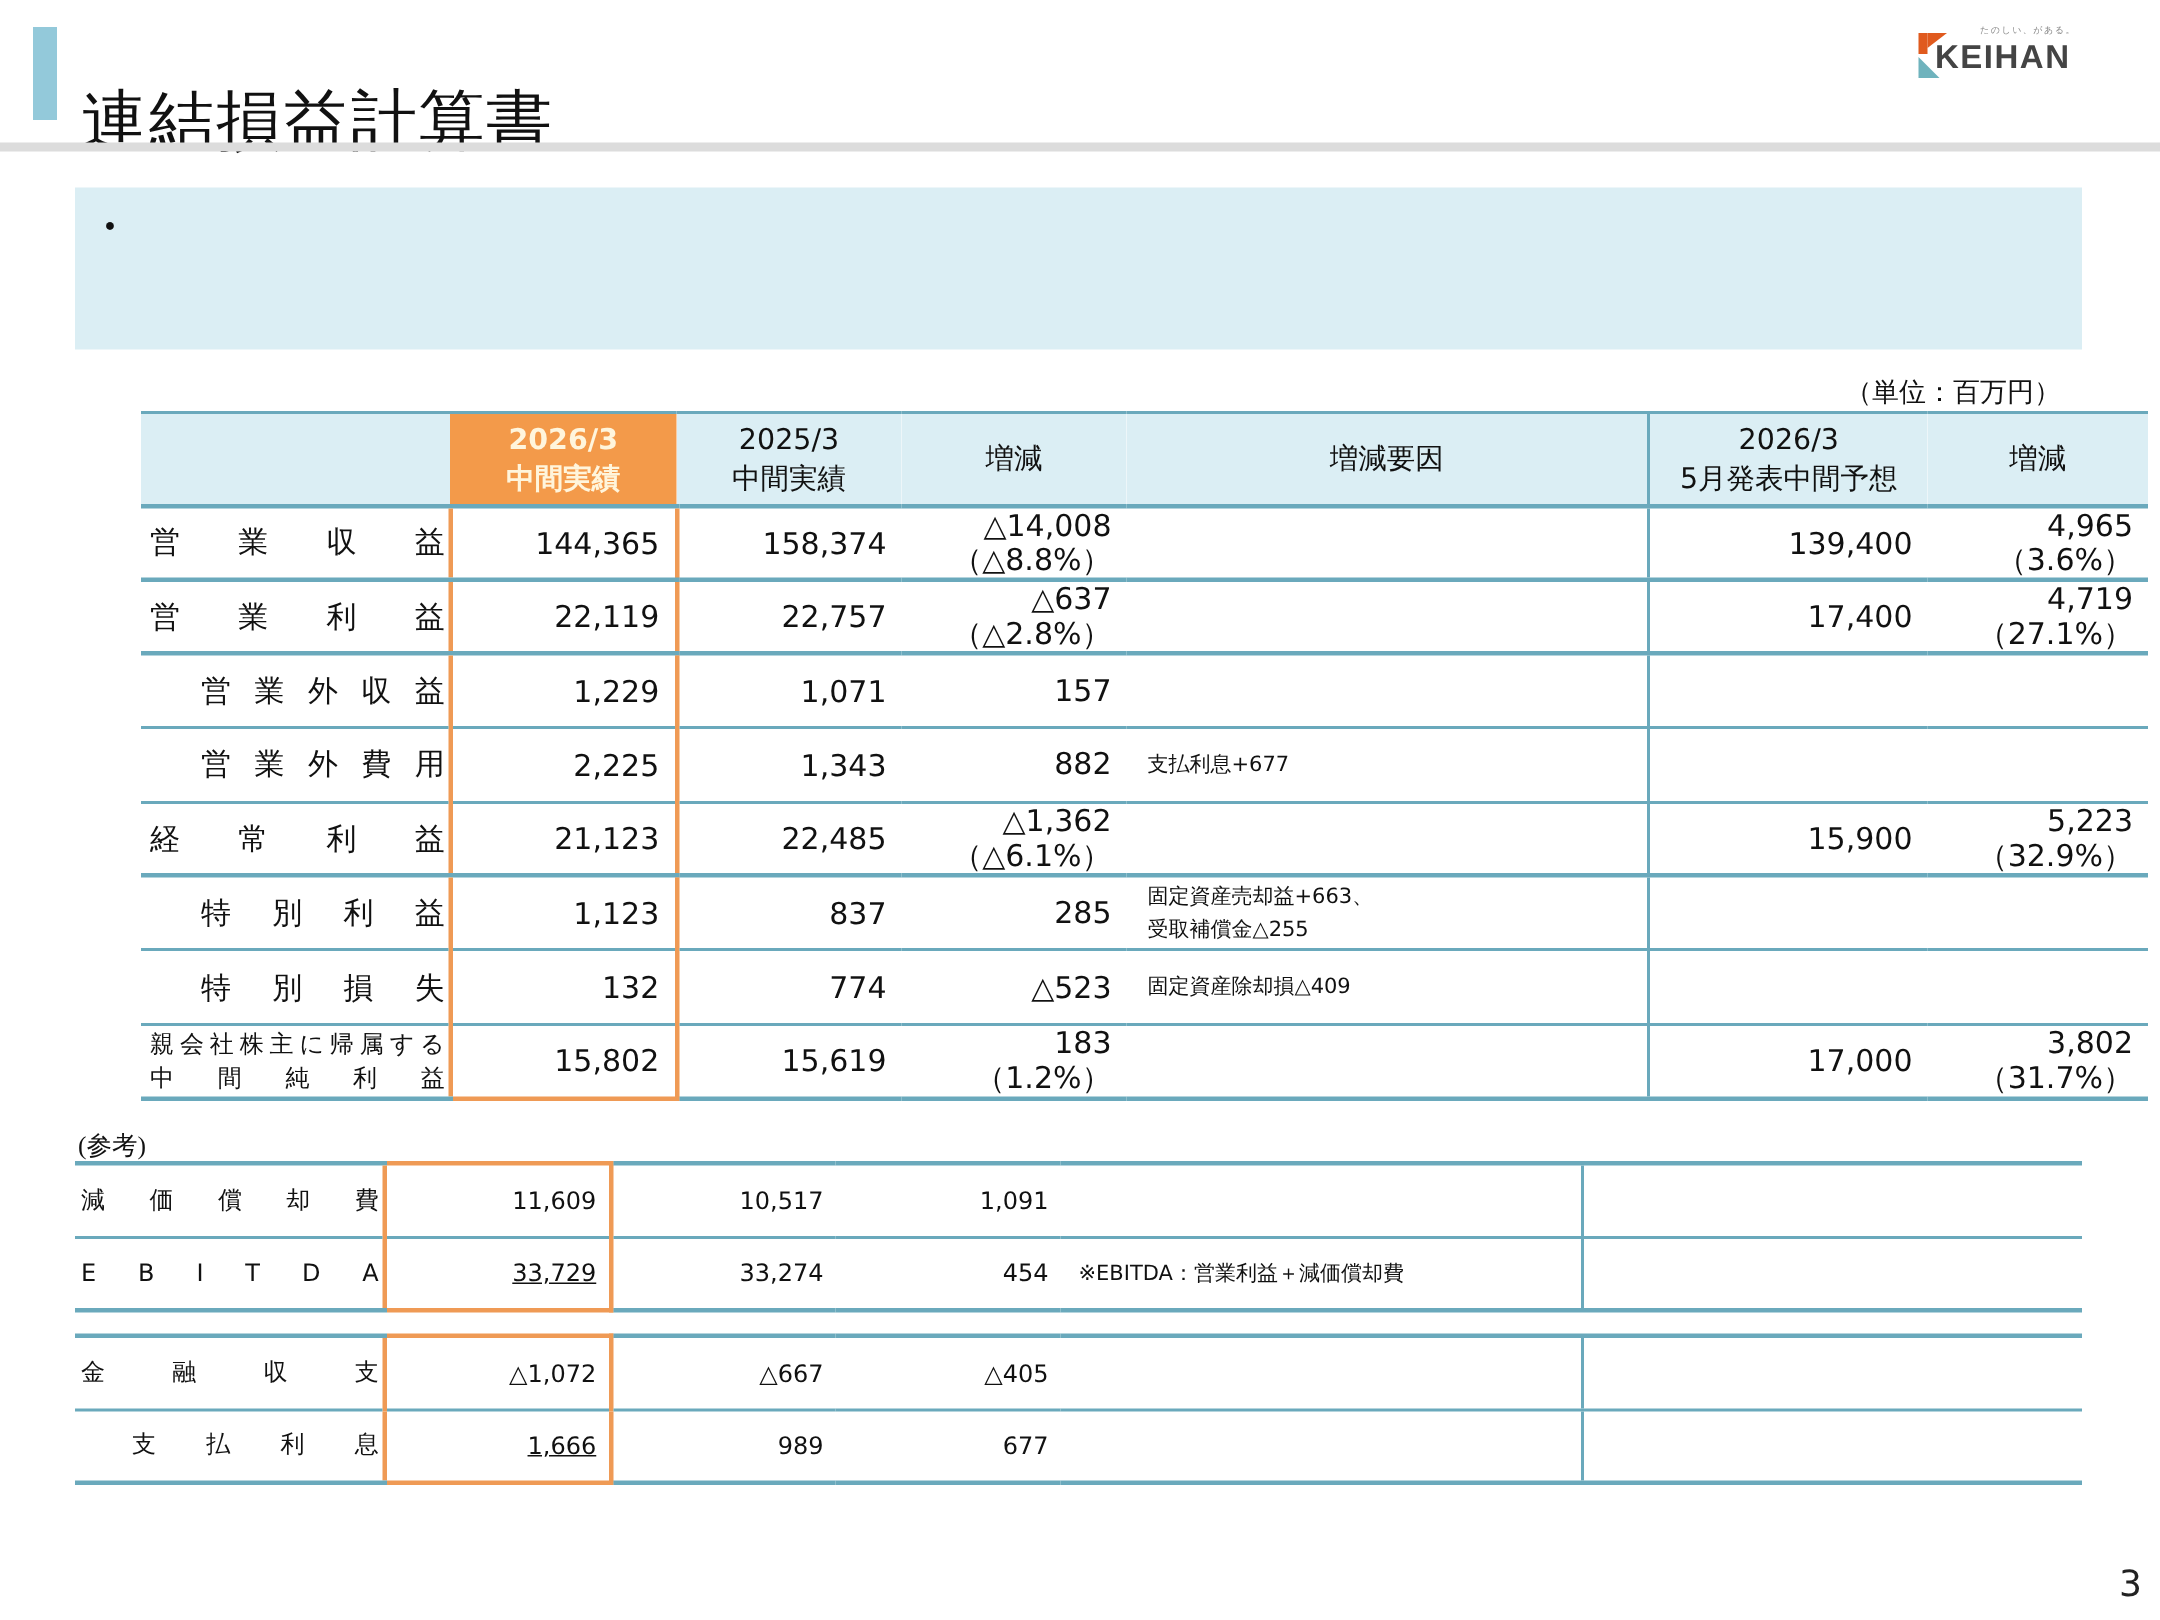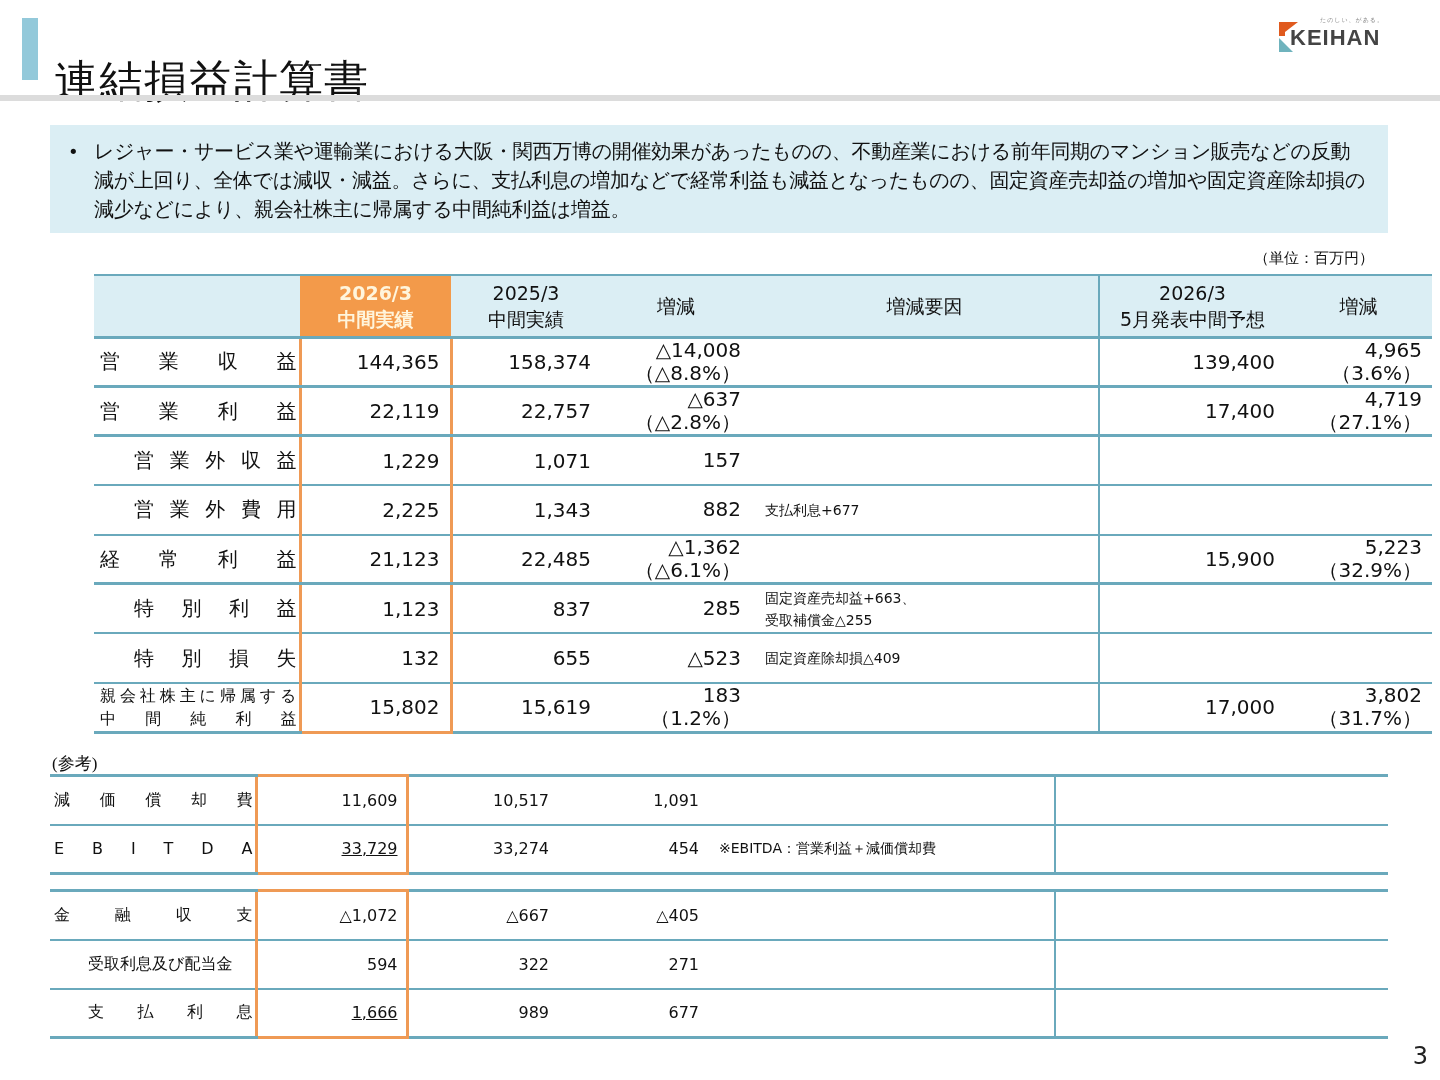--- a/index.html
+++ b/index.html
@@ -14,21 +14,21 @@
   .logo .flag { position: absolute; left: 3px; top: 8px; width: 0; height: 0; border-left: 13px solid #e05a1e; border-bottom: 10px solid transparent; }
   .logo .flag2 { position: absolute; left: 3px; top: 8px; width: 6px; height: 14px; background: #e05a1e; }
   .logo .tri { position: absolute; left: 3px; top: 24px; width: 0; height: 0; border-left: 14px solid #6fb3bd; border-top: 14px solid transparent; }
   .logo .tagline { position: absolute; left: 44px; top: 2px; font-size: 6px; color: #888; letter-spacing: 1px; white-space: nowrap; }
   .logo .wordmark { position: absolute; left: 14px; top: 11px; font-size: 22px; font-weight: bold; color: #444; letter-spacing: 1px; font-family: "Liberation Sans", sans-serif; }
 
   .summary { position: absolute; left: 50px; top: 125px; width: 1338px; height: 108px; background: #dbeef4; padding: 12px 20px 0 18px; }
   .summary .bullet { position: absolute; left: 18px; top: 16px; font-size: 18px; }
   .summary .text { margin-left: 26px; font-size: 20px; line-height: 29px; color: #111; letter-spacing: -0.3px; }
 
-  .unit { position: absolute; right: 66px; top: 249px; font-size: 15px; color: #111; }
+  .unit { position: absolute; right: 66px; top: 249px; font-size: 18px; color: #111; }
 
   table.main { position: absolute; left: 50px; top: 274px; width: 1338px; border-collapse: collapse; table-layout: fixed; margin-left: 44px; }
   table.main td, table.main th { font-weight: normal; overflow: hidden; white-space: nowrap; }
   table.main thead th { background: #dbeef4; height: 62px; font-size: 19px; line-height: 26px; text-align: center; border-top: 2px solid #6aa9bc; border-bottom: 3px solid #6aa9bc; vertical-align: middle; }
   table.main thead th.hl { background: #f39a4a; color: #fff5dc; font-weight: bold; }
   table.main tbody td { height: 49.4px; font-size: 20px; border-bottom: 2px solid #6aa9bc; vertical-align: middle; }
   table.main tbody tr.thick td { border-bottom: 3px solid #6aa9bc; }
   table.main td.num { text-align: right; padding-right: 10px; }
   table.main td.num2 { text-align: right; padding-right: 10px; line-height: 23px; }
   table.main td.c-2026 { border-left: 3px solid #ef9a55; border-right: 3px solid #ef9a55; }
@@ -68,21 +68,20 @@
 <div class="logo">
   <div class="flag2"></div>
   <div class="flag" style="left:9px;"></div>
   <div class="tri"></div>
   <div class="tagline">たのしい、がある。</div>
   <div class="wordmark">KEIHAN</div>
 </div>
 
 <div class="summary">
   <span class="bullet">•</span>
-  <div class="text">レジャー・サービス業や運輸業における大阪・関西万博の開催効果があったものの、不動産業における前年同期のマンション販売などの反動減が上回り、全体では減収・減益。さらに、支払利息の増加などで経常利益も減益となったものの、固定資産売却益の増加や固定資産除却損の減少などにより、親会社株主に帰属する中間純利益は増益。</div>
 </div>
 
 <div class="unit">（単位：百万円）</div>
 
 <table class="main">
   <colgroup>
     <col style="width:206px">
       <col style="width:151px">
       <col style="width:150px">
       <col style="width:150px">
@@ -233,21 +232,21 @@
       <tr>
         <td class="label indent">
           <div class="sp">
             <span>特</span>
             <span>別</span>
             <span>損</span>
             <span>失</span>
           </div>
         </td>
         <td class="num c-2026">132</td>
-        <td class="num">655</td>
+        <td class="num">774</td>
         <td class="num2"><span>△523</span></td>
         <td class="note"><span>固定資産除却損△409</span></td>
         <td class="num sep"></td>
         <td class="num2"></td>
       </tr>
       <tr class="thick">
         <td class="label">
           <div class="sp2">
             <span>親</span>
             <span>会</span>
@@ -351,28 +350,20 @@
             <span>支</span>
           </div>
         </td>
         <td class="num c-2026">△1,072</td>
         <td class="num">△667</td>
         <td class="num">△405</td>
         <td class="note"></td>
         <td class="sep"></td>
       </tr>
       <tr>
-        <td class="label indent"><span>受取利息及び配当金</span></td>
-        <td class="num c-2026">594</td>
-        <td class="num">322</td>
-        <td class="num">271</td>
-        <td class="note"></td>
-        <td class="sep"></td>
-      </tr>
-      <tr>
         <td class="label indent">
           <div class="sp">
             <span>支</span>
             <span>払</span>
             <span>利</span>
             <span>息</span>
           </div>
         </td>
         <td class="num c-2026">1,666</td>
         <td class="num">989</td>

